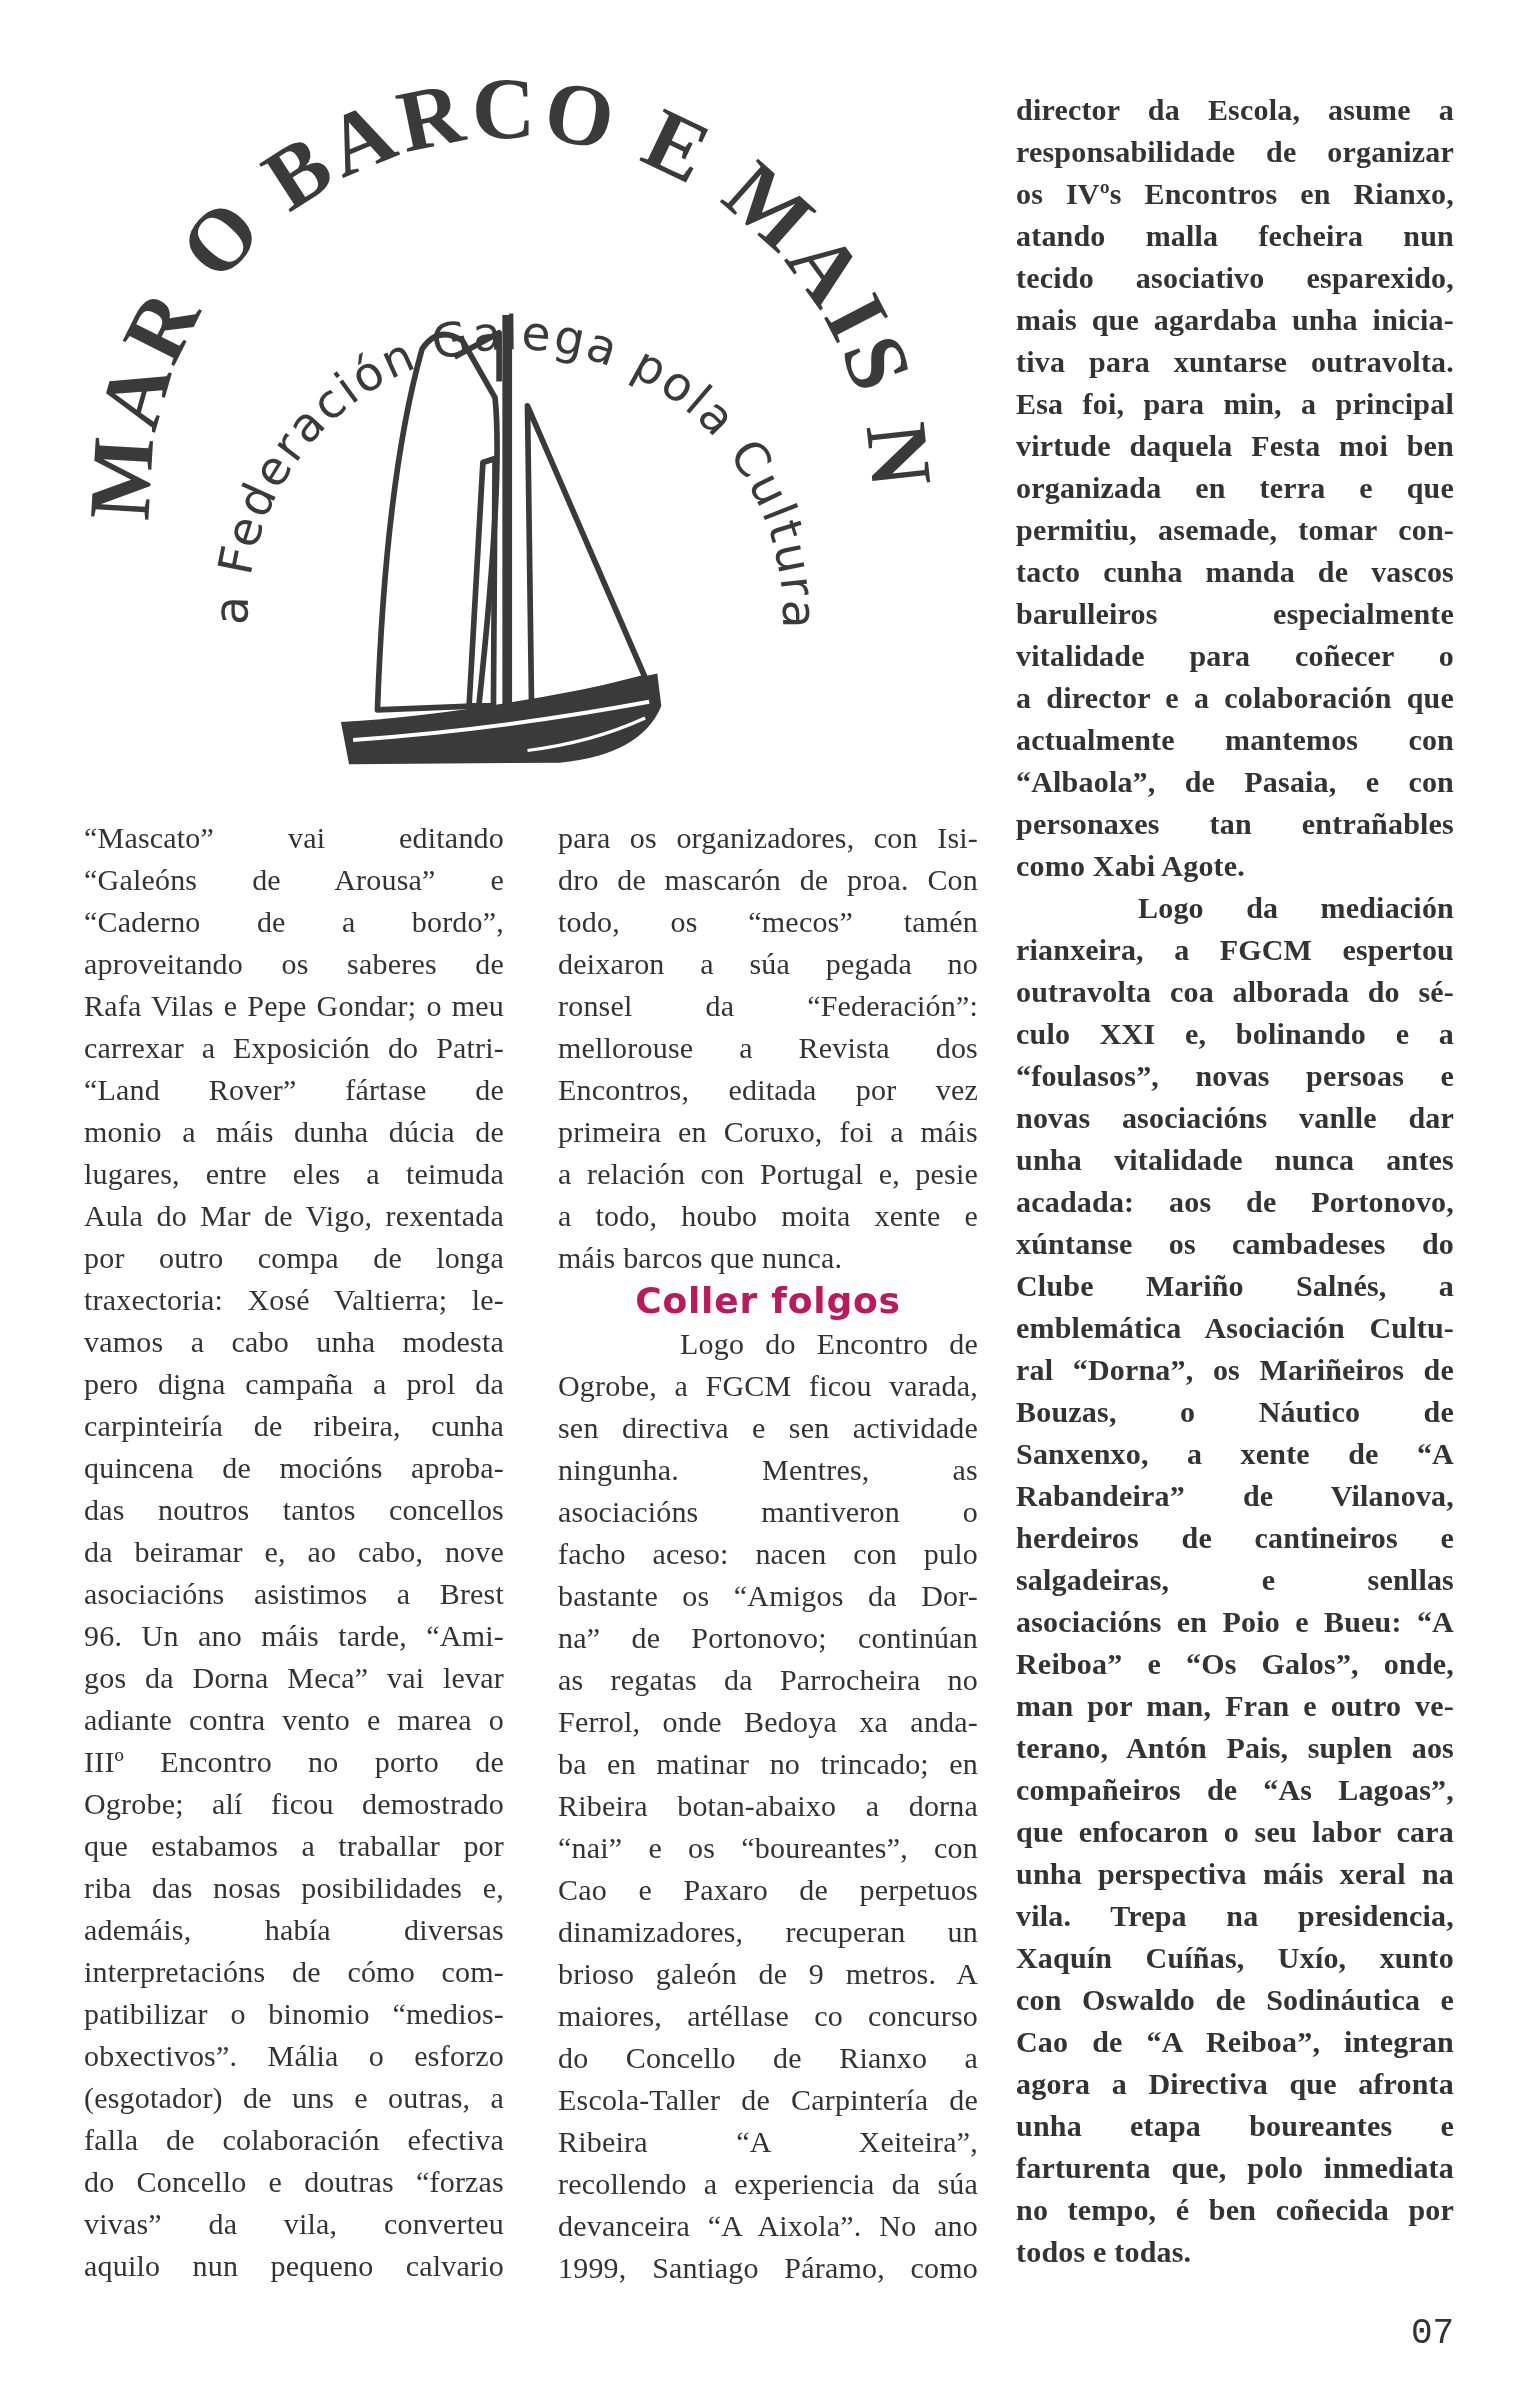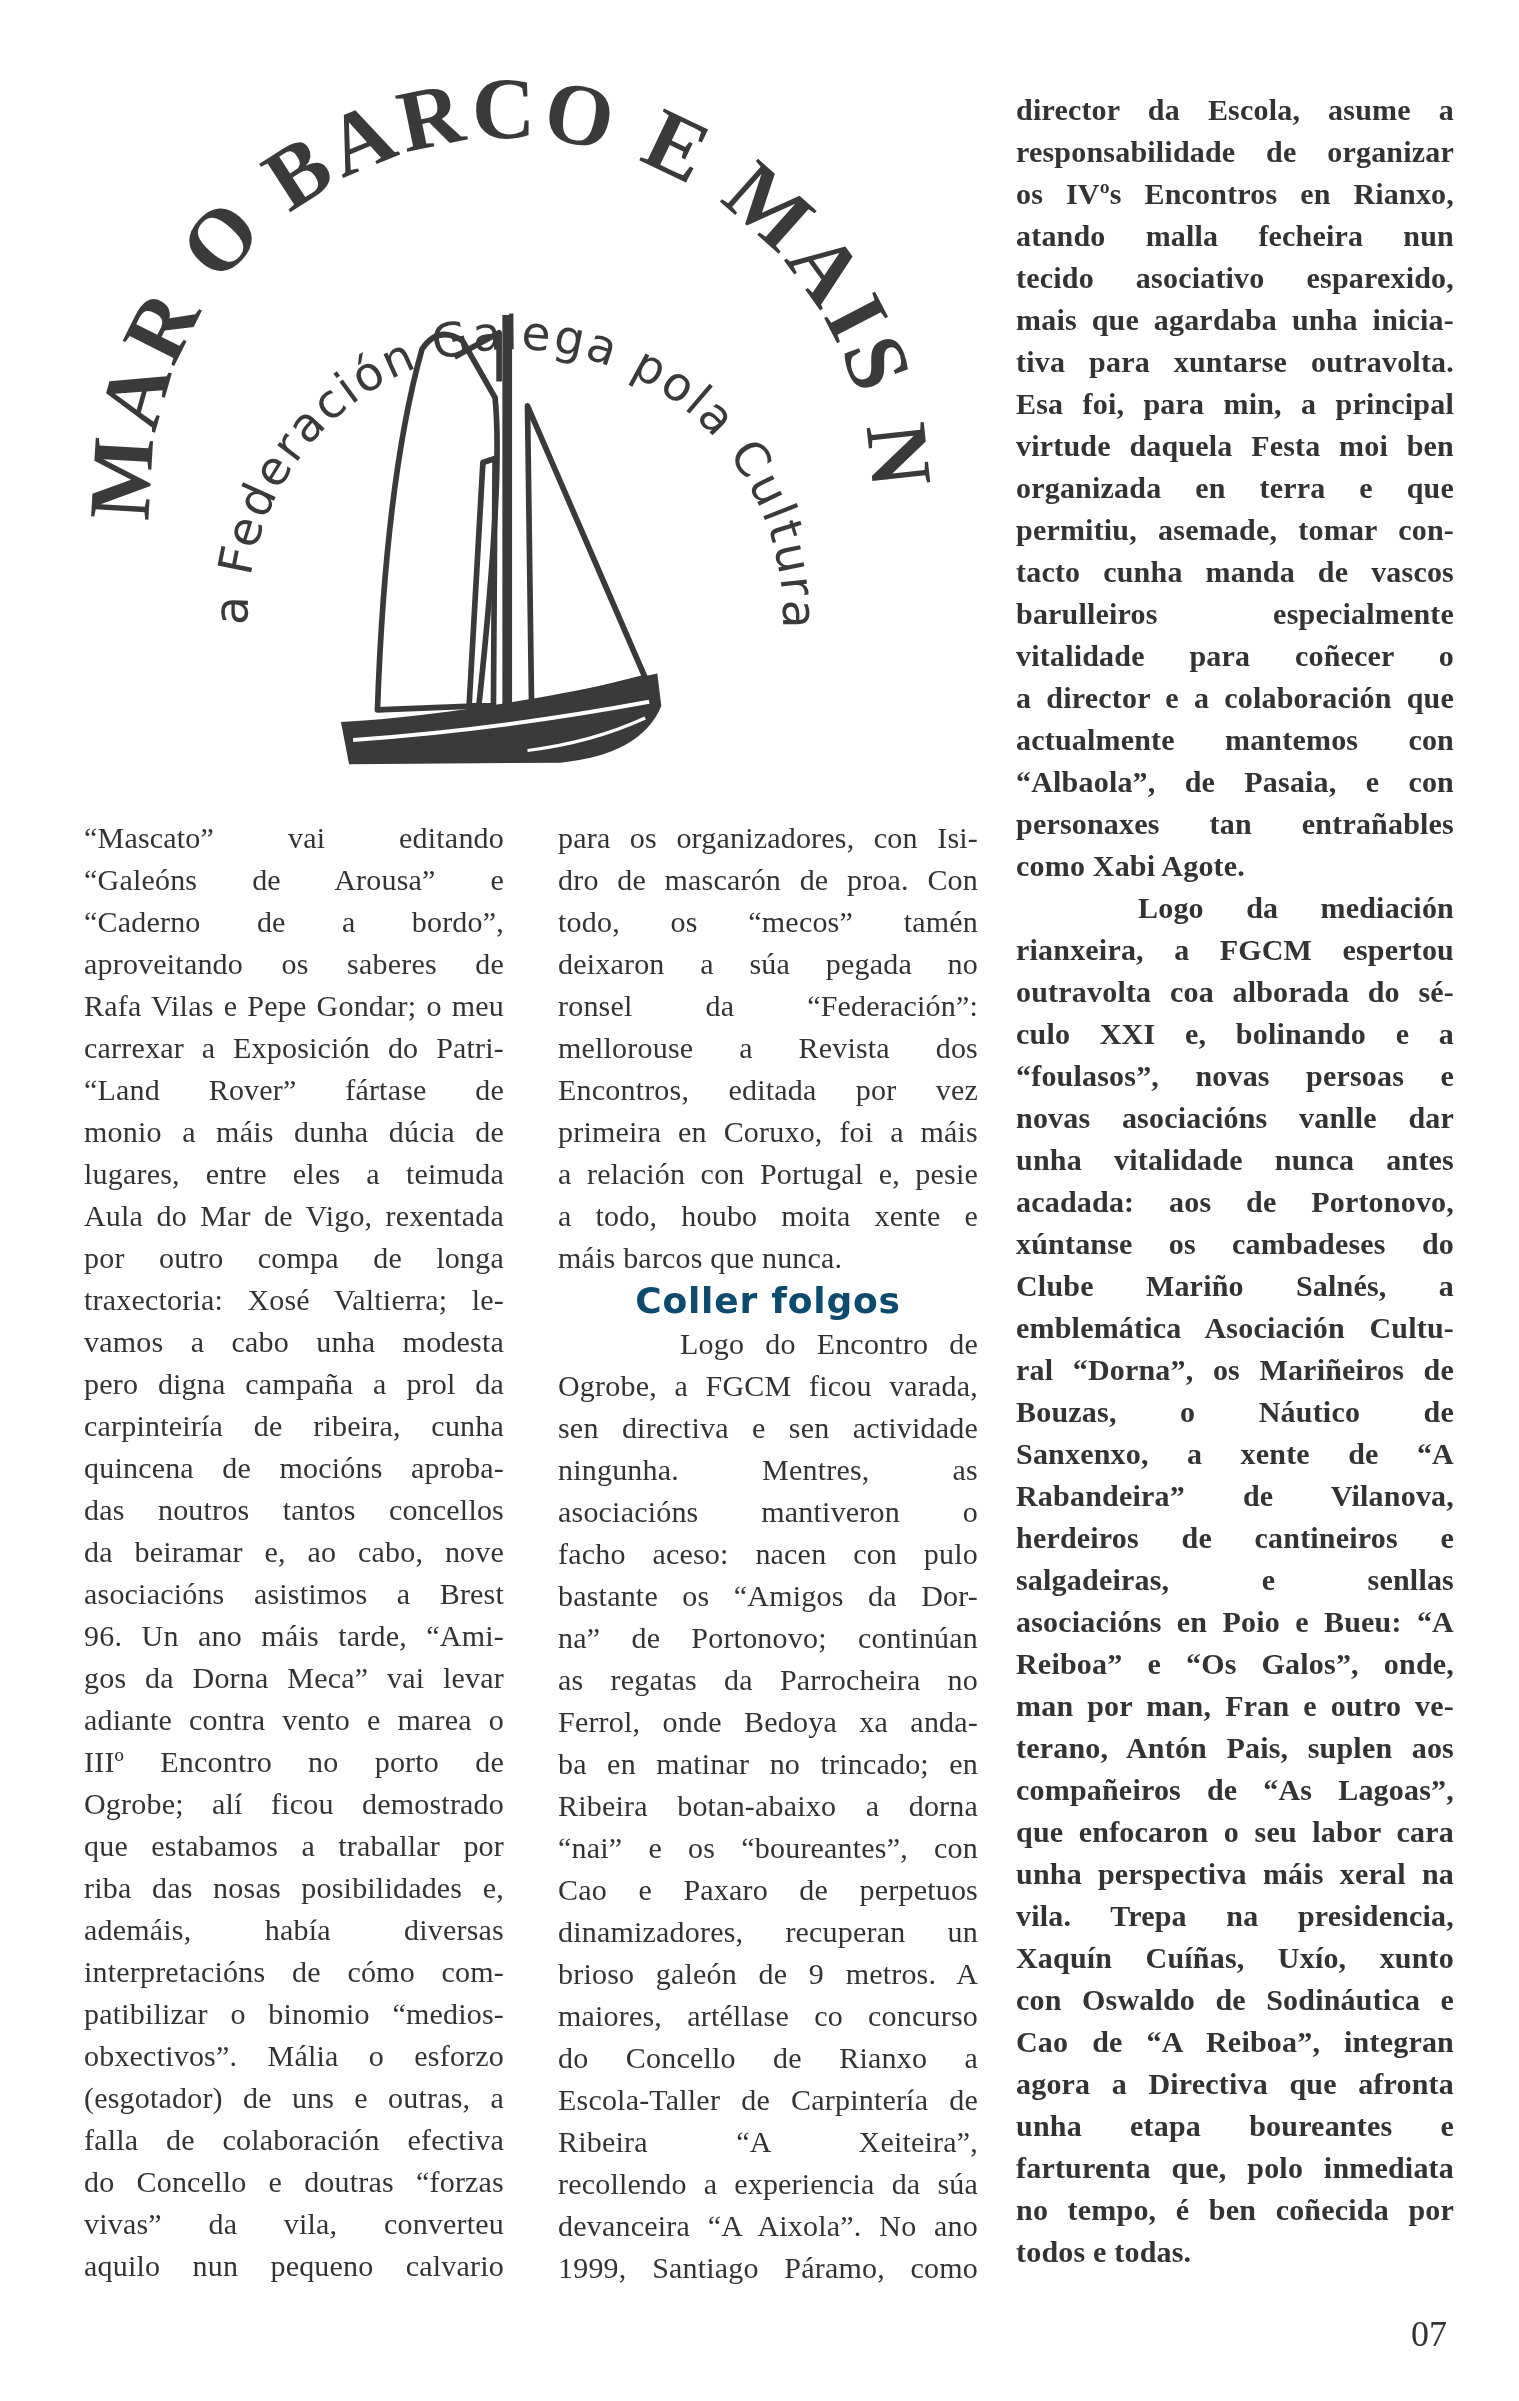--- a/index.html
+++ b/index.html
@@ -17,26 +17,26 @@
   }
   .col .ln { display: block; white-space: nowrap; text-align: justify; text-align-last: justify; height: 42px; }
   .col .ln.last { text-align-last: left; }
   .col .ln.indent { text-indent: 0; padding-left: 122px; }
   #col1 { left: 84px; top: 817px; width: 420px; }
   #col2 { left: 558px; top: 817px; width: 420px; }
   #col3 { left: 1016px; top: 89px; width: 438px; font-weight: bold; }
   .subhead {
     display: block; text-align: center !important; text-align-last: center !important;
     font-family: "DejaVu Sans", sans-serif; font-size: 36px; font-weight: bold;
-    letter-spacing: 0.8px; color: #0c4a6e; height: 44px; line-height: 44px;
+    letter-spacing: 0.8px; color: #be185d; height: 44px; line-height: 44px;
   }
   #logo { position: absolute; left: 73px; top: 57px; width: 909px; height: 730px; }
   #page-number {
     position: absolute; left: 1411px; top: 2313px;
-    font-family: Liberation Serif, serif; font-size: 36px; color: #333;
+    font-family: Liberation Mono, monospace; font-size: 36px; color: #333;
   }
 </style>
 </head>
 <body>
 
 <div class="page">
 
   <svg id="logo" viewBox="0 0 1120 900" xmlns="http://www.w3.org/2000/svg">
     <defs>
       <path id="outerArc" d="M 95 545 A 445 445 0 0 1 985 545"></path>

